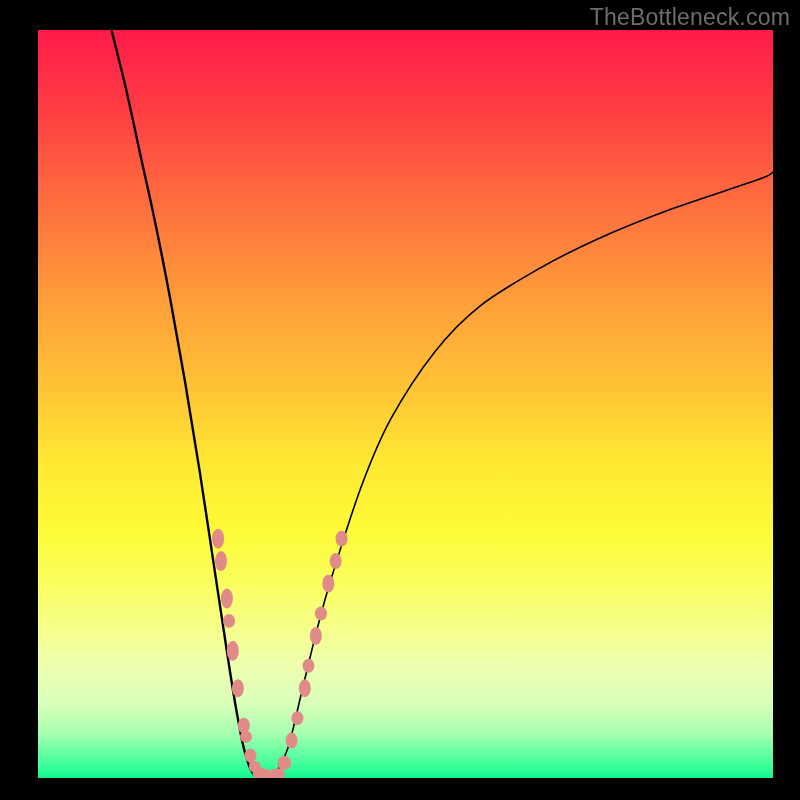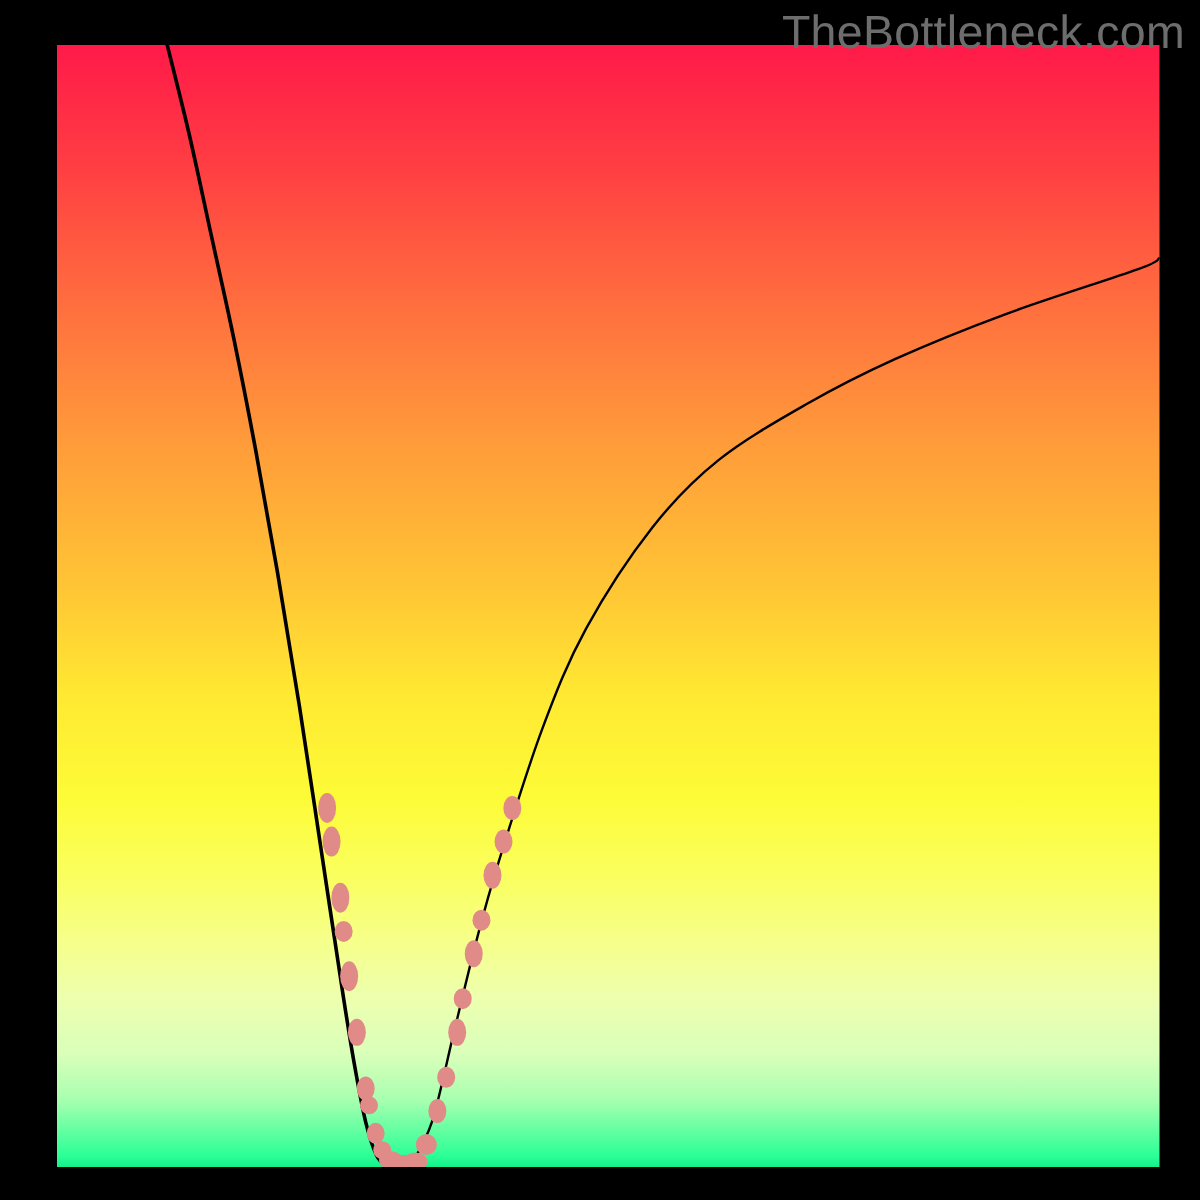--- a/index.html
+++ b/index.html
@@ -48,21 +48,21 @@
     left: 0;
     top: 0;
     width: 735px;
     height: 748px;
   }
   .watermark {
     position: absolute;
     top: 4px;
     right: 10px;
     color: #6d6d6d;
-    font-size: 31px;
+    font-size: 23px;
     font-weight: 500;
     letter-spacing: 0.2px;
   }
 </style>
 </head>
 <body>
 
 <div class="frame">
   <div class="plot">
     <svg class="curves" viewBox="0 0 735 748" preserveAspectRatio="none">

